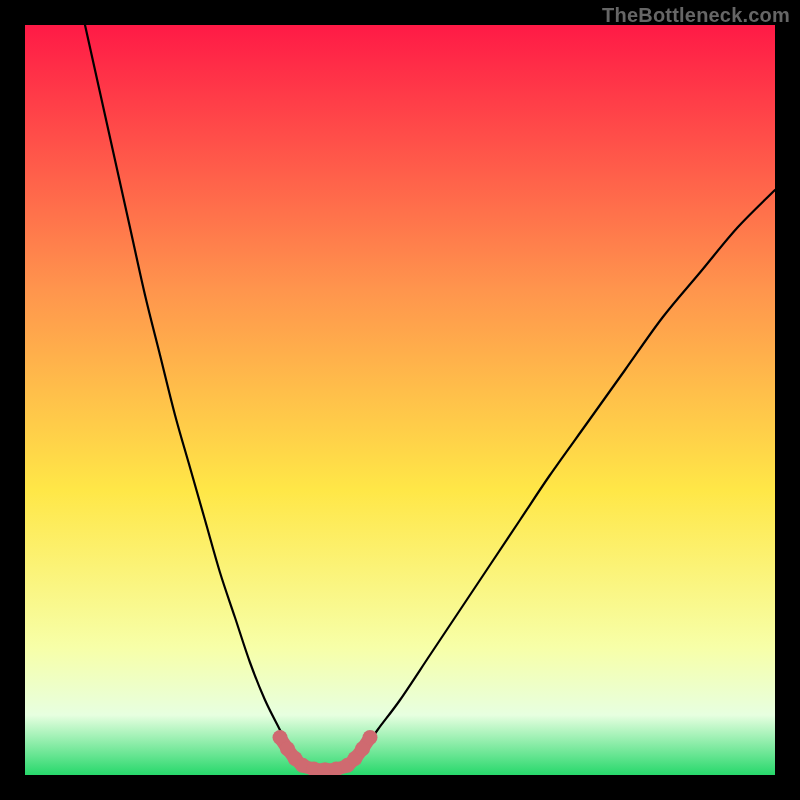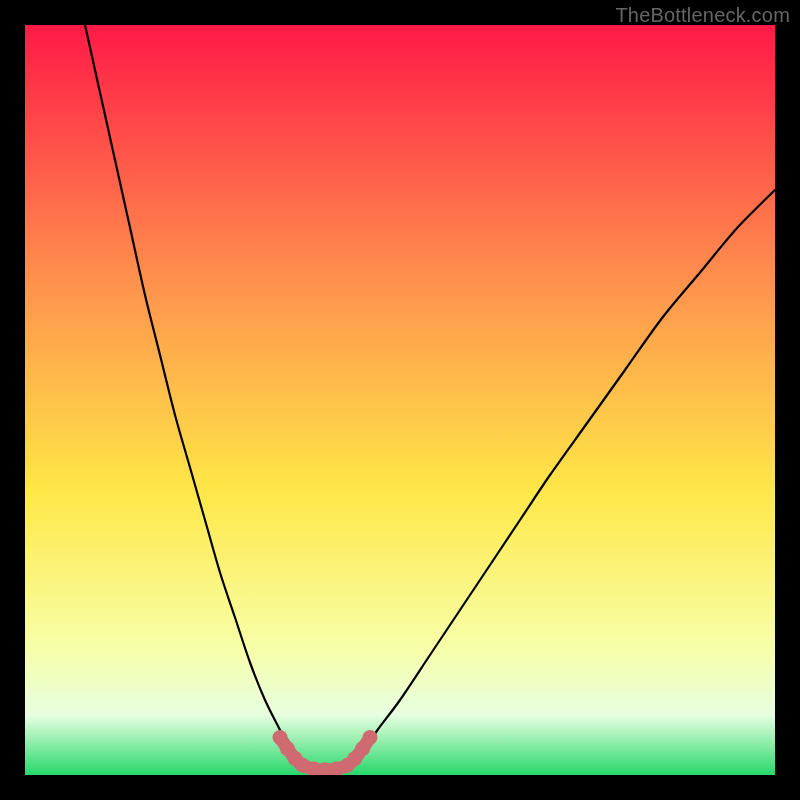--- a/index.html
+++ b/index.html
@@ -29,21 +29,21 @@
   .gradient {
     position: absolute;
     inset: 0;
   }
   .watermark {
     position: absolute;
     top: 4px;
     right: 10px;
     color: #666;
     font-size: 20px;
-    font-weight: 400;
+    font-weight: 700;
     letter-spacing: 0.2px;
     user-select: none;
   }
   svg {
     position: absolute;
     inset: 0;
   }
 </style>
 </head>
 <body>

